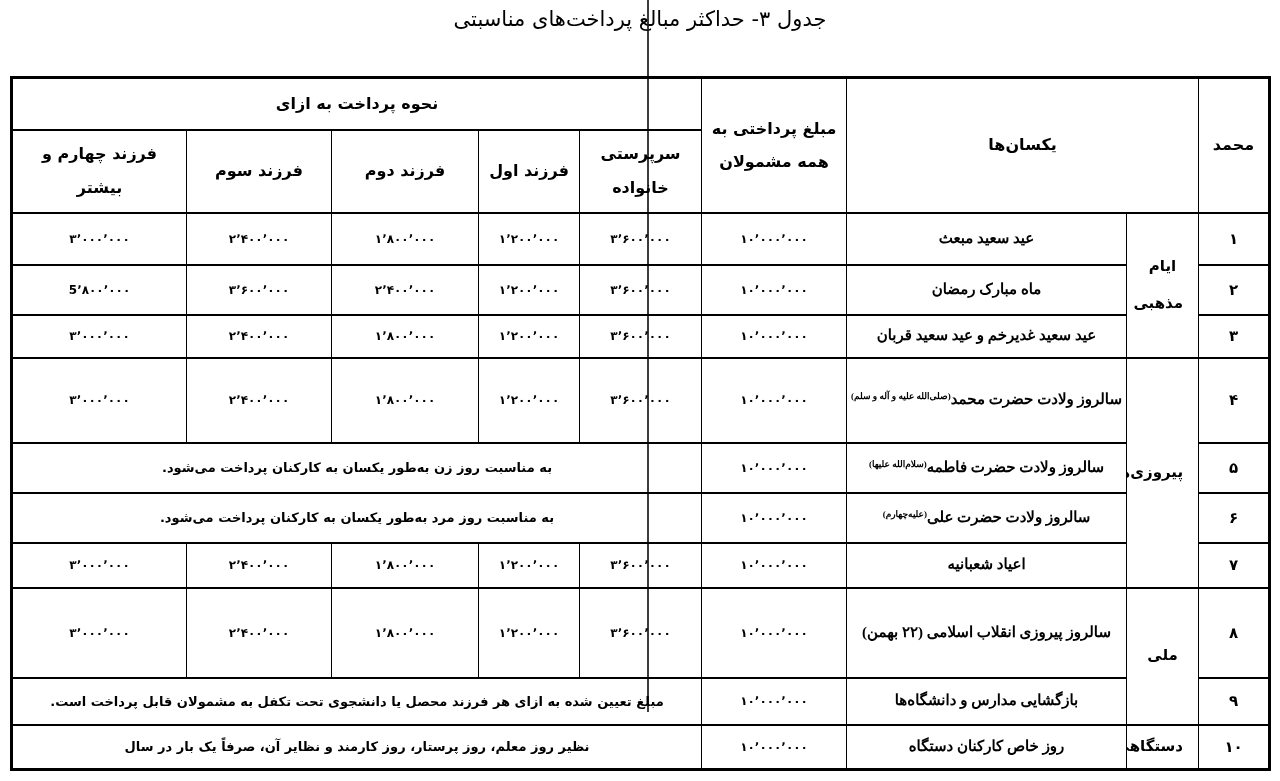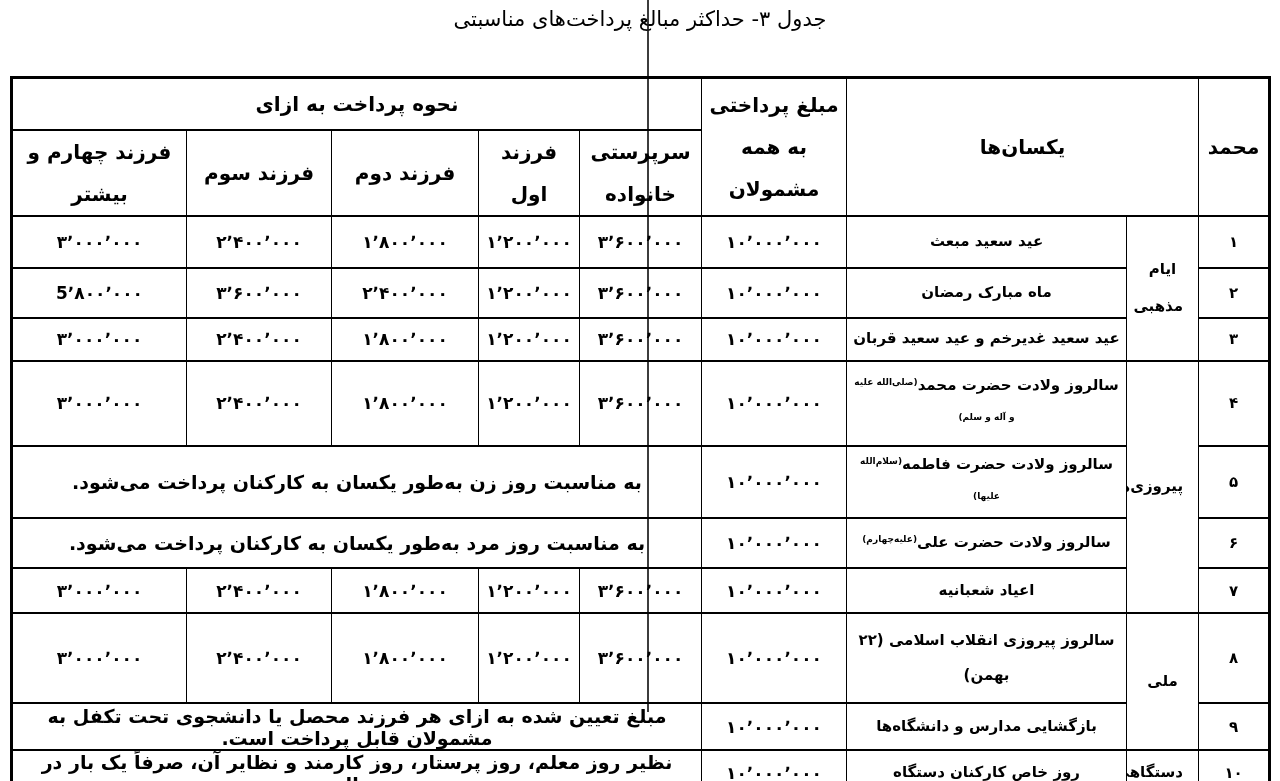--- a/index.html
+++ b/index.html
@@ -20,27 +20,27 @@
     border-collapse:collapse;table-layout:fixed;
     border:3px solid #000;
   }
   th,td{
     border:1px solid #000;
     border-top-width:2px;border-bottom-width:2px;
     text-align:center;vertical-align:middle;
     font-weight:bold;padding:0 5px;
     overflow:hidden;
   }
-  thead th{font-size:20px;line-height:2.1;}
+  thead th{font-size:16px;line-height:2.1;}
   th.group-head{border-bottom-width:2px;}
   td.rownum{font-size:15px;}
   td.cat{font-size:15px;line-height:2.5;padding:0 15px;}
-  td.occ{font-size:15px;line-height:2.35;padding:0 4px;}
-  td.num{font-size:17px;direction:ltr;}
-  td.merged-note{font-size:19px;}
+  td.occ{font-size:15px;line-height:2.35;padding:0 4px;font-family:Liberation Serif, serif;}
+  td.num{font-size:12px;direction:ltr;}
+  td.merged-note{font-size:13px;}
   .paren-small{font-size:9px;position:relative;top:-5px;font-weight:bold;}
 </style>
 </head>
 <body>
 
 <div class="title">جدول ۳- حداکثر مبالغ پرداخت‌های مناسبتی</div>
 <div class="crease"></div>
 
 <table class="main" dir="rtl">
   <colgroup>

